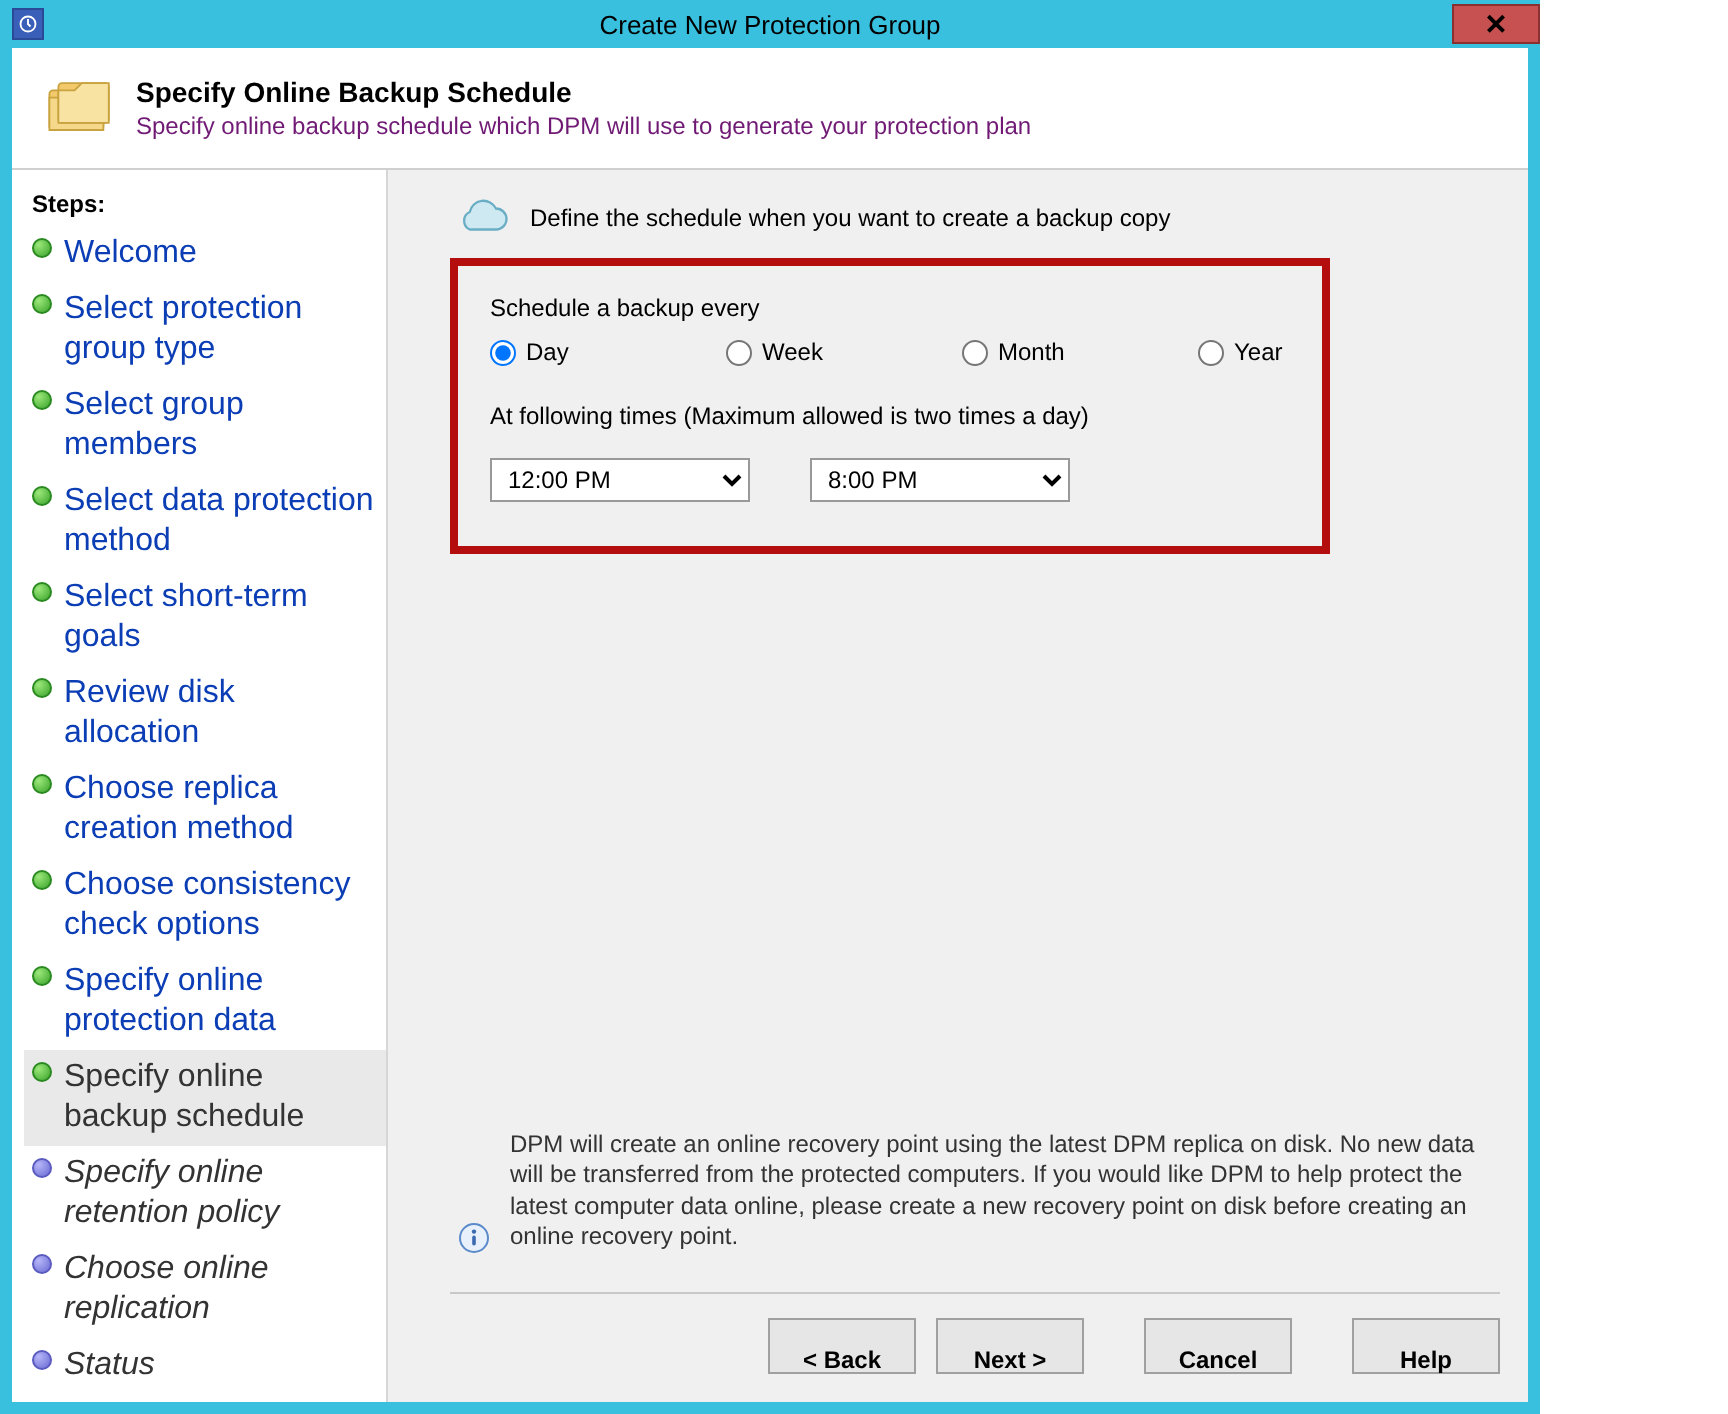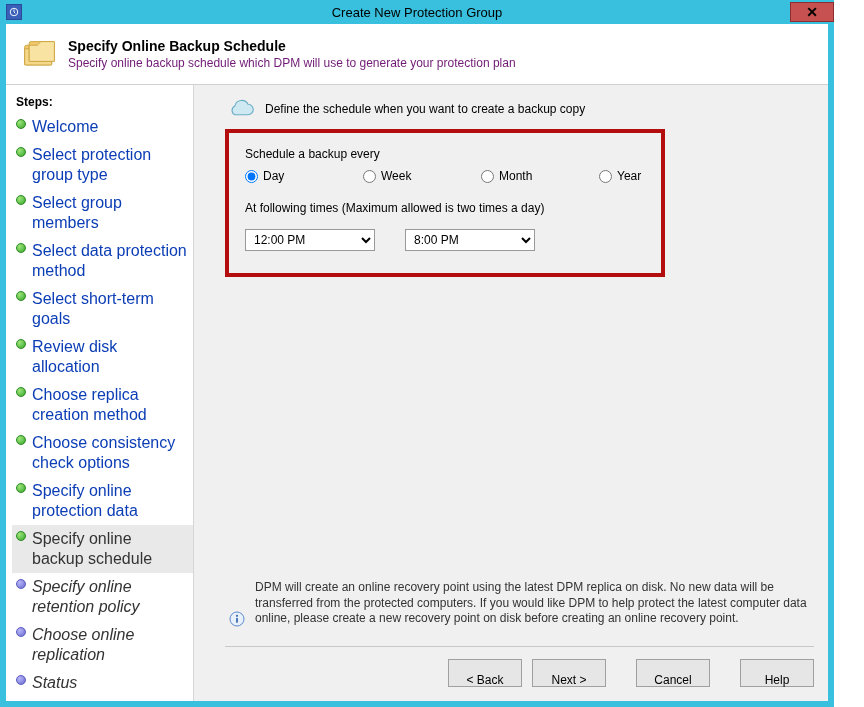--- a/index.html
+++ b/index.html
@@ -3,21 +3,21 @@
   <meta charset="utf-8">
   <style>
     * { box-sizing: border-box; margin: 0; padding: 0; }
     body {
       font-family: "Segoe UI", Tahoma, sans-serif;
       font-size: 12px;
       background: #fff;
       color: #000;
     }
     .window {
-      width: 834px;
+      width: 770px;
       height: 707px;
       border: 6px solid #38c0de;
       background: #f0f0f0;
       display: flex;
       flex-direction: column;
       position: relative;
     }
     .titlebar {
       background: #38c0de;
       height: 24px;
@@ -217,20 +217,21 @@
       gap: 10px;
     }
     .btn {
       min-width: 74px;
       height: 23px;
       font-size: 12px;
       background: #e6e6e6;
       border: 1px solid #a0a0a0;
       cursor: pointer;
       padding: 13px 10px;
+      font-weight: bold;
     }
     .btn-gap { width: 10px; }
   </style>
 </head>
 <body>
 
 <div class="window">
 
   <div class="titlebar">
     <div class="titlebar-left">

